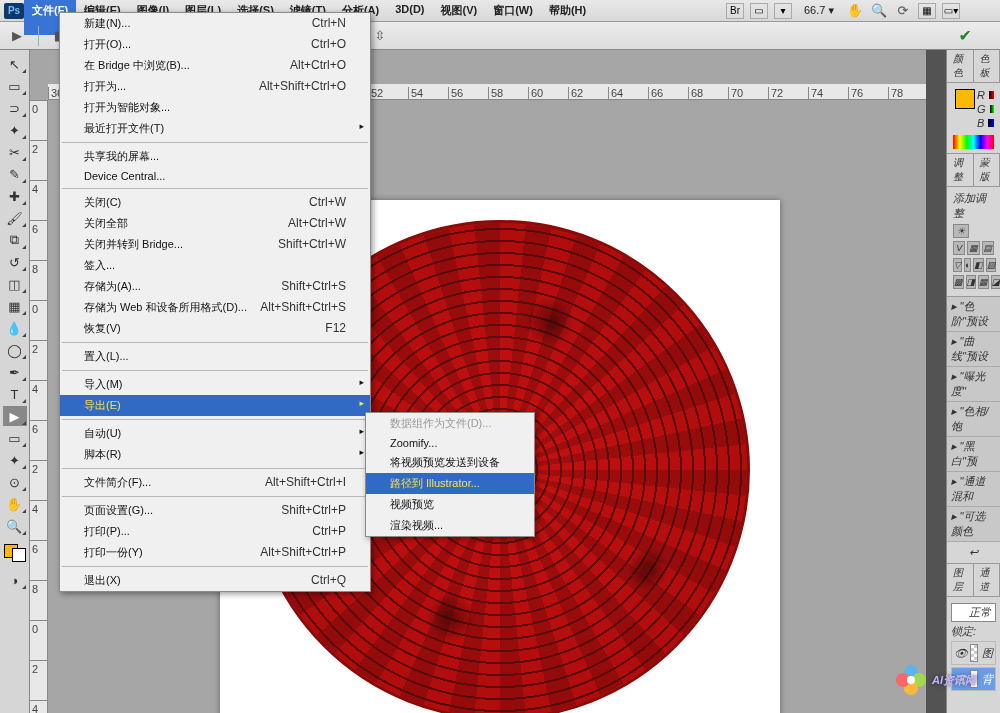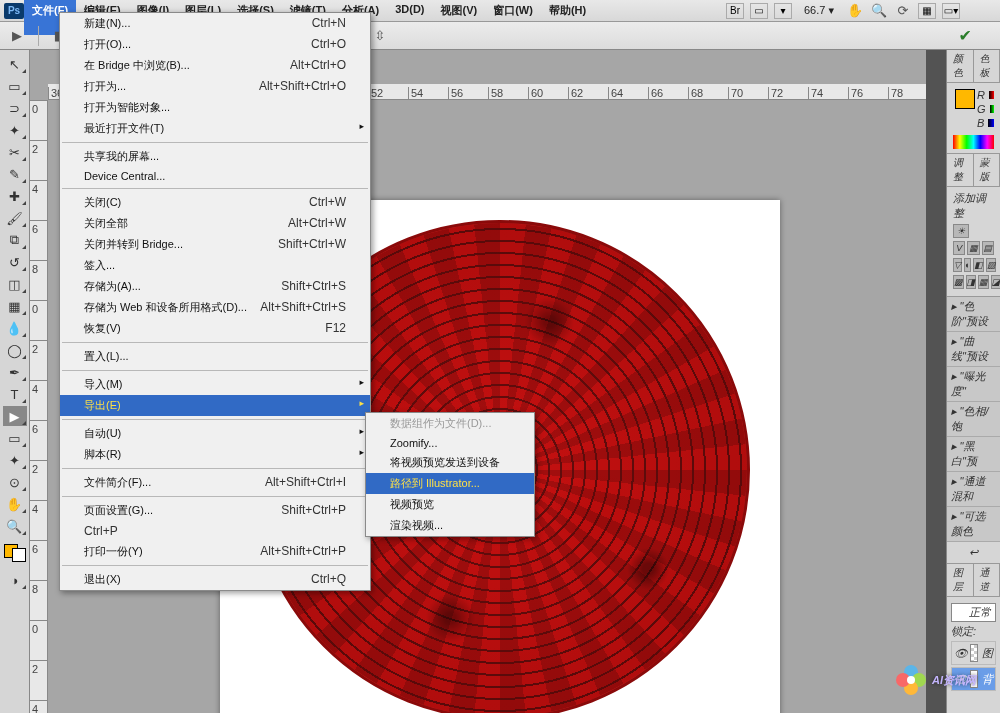--- a/index.html
+++ b/index.html
@@ -391,20 +391,21 @@
     <div class="dd-item">
       <span class="label">文件简介(F)...</span>
       <span class="short">Alt+Shift+Ctrl+I</span>
     </div>
     <div class="dd-sep"></div>
     <div class="dd-item">
       <span class="label">页面设置(G)...</span>
       <span class="short">Shift+Ctrl+P</span>
     </div>
     <div class="dd-item">
+      <span class="label">打印(P)...</span>
       <span class="short">Ctrl+P</span>
     </div>
     <div class="dd-item">
       <span class="label">打印一份(Y)</span>
       <span class="short">Alt+Shift+Ctrl+P</span>
     </div>
     <div class="dd-sep"></div>
     <div class="dd-item">
       <span class="label">退出(X)</span>
       <span class="short">Ctrl+Q</span>

